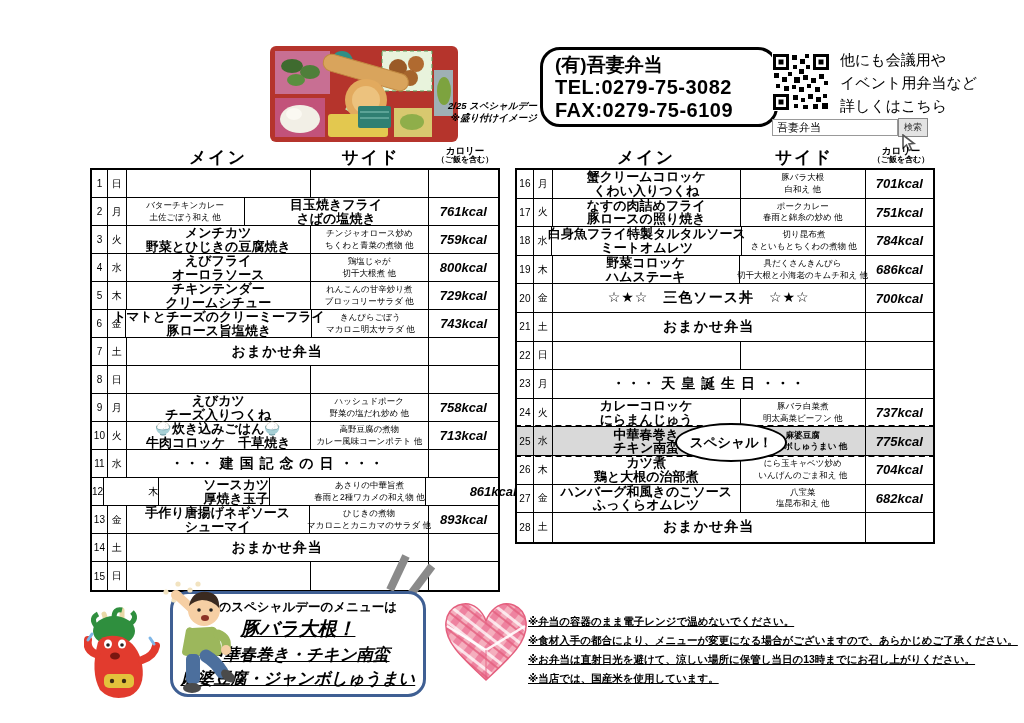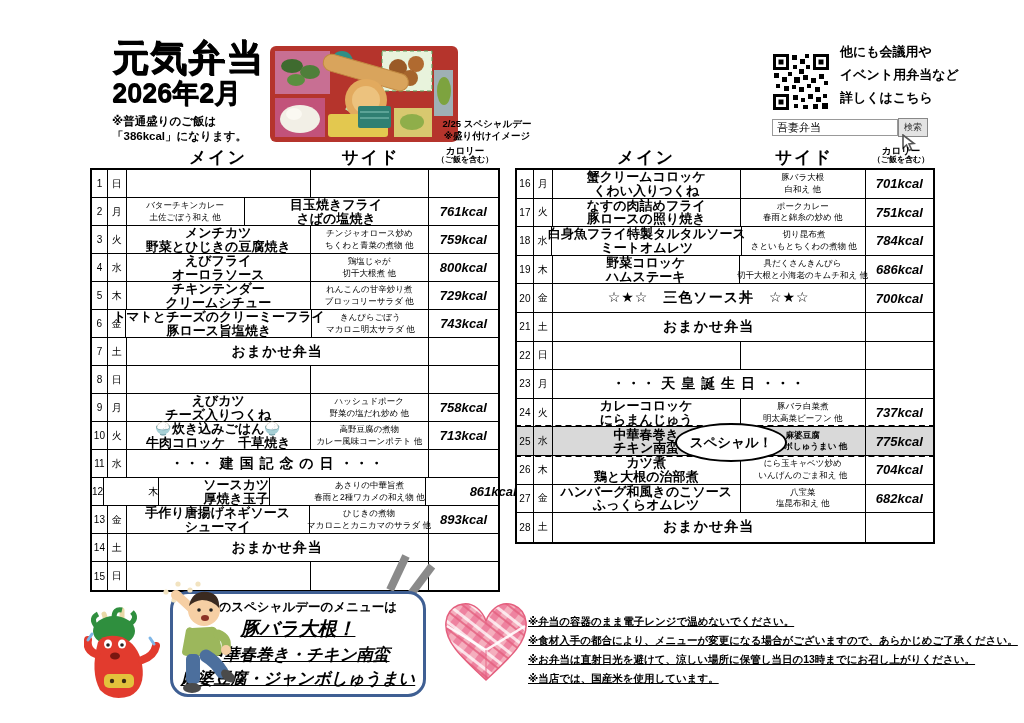--- a/index.html
+++ b/index.html
@@ -7,30 +7,30 @@
         font-family:"Liberation Sans","DejaVu Sans",sans-serif;color:#000;}
 
   
   .title-block{position:absolute;left:112px;top:38px;width:160px;}
   .title{font-size:37px;font-weight:900;letter-spacing:1px;line-height:40px;white-space:nowrap;
          text-shadow:1px 1px 0 #000;}
   .subtitle{font-size:27px;font-weight:900;line-height:30px;white-space:nowrap;text-shadow:0.5px 0.5px 0 #000;}
   .rice-note{margin-top:6px;font-size:11.5px;font-weight:bold;line-height:15px;width:165px;}
 
   .photo{position:absolute;left:270px;top:46px;}
-  .photo-caption{position:absolute;left:437px;top:118px;width:100px;font-size:9.5px;font-weight:bold;
-                 line-height:12px;text-align:center;white-space:nowrap;}
+  .photo-caption{position:absolute;left:437px;top:100px;width:100px;font-size:9.5px;font-weight:bold;
+                 line-height:12px;text-align:right;white-space:nowrap;font-style:italic;}
 
   .phone-box{position:absolute;left:540px;top:47px;width:208px;height:66px;border:3.5px solid #000;
              border-radius:20px;padding:4px 12px;background:#fff;}
   .phone-company{font-size:19px;font-weight:900;line-height:22px;white-space:nowrap;}
   .phone-line{font-size:20px;font-weight:900;line-height:23px;letter-spacing:0.5px;white-space:nowrap;}
 
   .qr{position:absolute;left:772px;top:53px;}
-  .qr-notes{position:absolute;left:840px;top:40px;font-size:13px;font-weight:bold;line-height:23px;white-space:nowrap;}
+  .qr-notes{position:absolute;left:840px;top:48px;font-size:15px;font-weight:normal;line-height:23px;white-space:nowrap;}
 
   .searchbar{position:absolute;left:772px;top:118px;display:flex;align-items:center;}
   .searchbar input{width:126px;height:17px;border:1px solid #999;font-size:11px;padding:0 4px;
                    font-family:inherit;box-sizing:border-box;}
   .searchbar button{width:30px;height:19px;border:1px solid #888;background:#e3e3e3;font-size:9px;
                     padding:0;font-family:inherit;color:#333;}
   .cursor{position:absolute;left:901px;top:134px;}
 
   
   .tablewrap{position:absolute;}
@@ -77,25 +77,20 @@
   .heart{position:absolute;left:440px;top:590px;}
 
   .notes{position:absolute;left:528px;top:612px;font-size:10.5px;font-weight:bold;line-height:19px;}
   .notes div{text-decoration:underline;white-space:nowrap;}
 </style>
 </head>
 <body>
 
 <div class="page">
 
-  <div class="title-block">
-    <div class="title">元気弁当</div>
-    <div class="subtitle">2026年2月</div>
-    <div class="rice-note">※普通盛りのご飯は「386kcal」になります。</div>
-  </div>
 
   <svg class="photo" width="188" height="96" viewBox="0 0 188 96">
     <rect x="0" y="0" width="188" height="96" rx="6" fill="#b5342c"></rect>
     <rect x="5" y="5" width="55" height="43" fill="#c86f93"></rect>
     <ellipse cx="22" cy="20" rx="11" ry="7" fill="#3f6b2f"></ellipse>
     <ellipse cx="40" cy="26" rx="10" ry="7" fill="#4f7f3a"></ellipse>
     <ellipse cx="26" cy="34" rx="9" ry="6" fill="#5a8f3f"></ellipse>
     <circle cx="72" cy="16" r="11" fill="#2e8f86"></circle>
     <ellipse cx="72" cy="15" rx="6" ry="4" fill="#5fae4c"></ellipse>
     <rect x="112" y="5" width="50" height="40" fill="#e8f3dc" stroke="#58a058" stroke-dasharray="4 3"></rect>
@@ -115,20 +110,25 @@
     <rect x="88" y="60" width="33" height="22" rx="2" fill="#2f7f72"></rect>
     <path d="M90,66 h29 M90,72 h29" stroke="#5ba396" stroke-width="2"></path>
     <rect x="124" y="62" width="38" height="29" fill="#d8c86f"></rect>
     <ellipse cx="142" cy="76" rx="12" ry="8" fill="#8fae4a"></ellipse>
   </svg>
   <div class="photo-caption">
     <div>2/25 スペシャルデー</div>
     <div>※盛り付けイメージ</div>
   </div>
 
+  <div class="phone-box">
+    <div class="phone-company">(有)吾妻弁当</div>
+    <div class="phone-line">TEL:0279-75-3082</div>
+    <div class="phone-line">FAX:0279-75-6109</div>
+  </div>
 
   <svg class="qr" width="58" height="58" viewBox="0 0 58 58">
     <rect width="58" height="58" fill="#fff"></rect>
     <g fill="#000">
       <rect x="1" y="1" width="16" height="16"></rect>
         <rect x="41" y="1" width="16" height="16"></rect>
         <rect x="1" y="41" width="16" height="16"></rect>
       <rect x="20" y="2" width="5" height="5"></rect>
         <rect x="28" y="6" width="5" height="5"></rect>
         <rect x="33" y="1" width="4" height="4"></rect>

